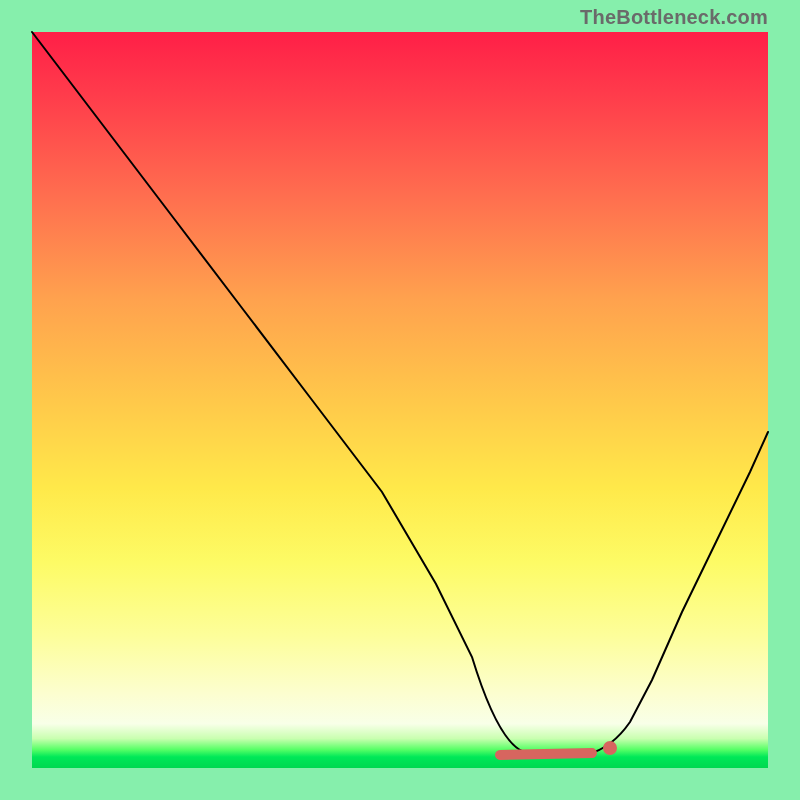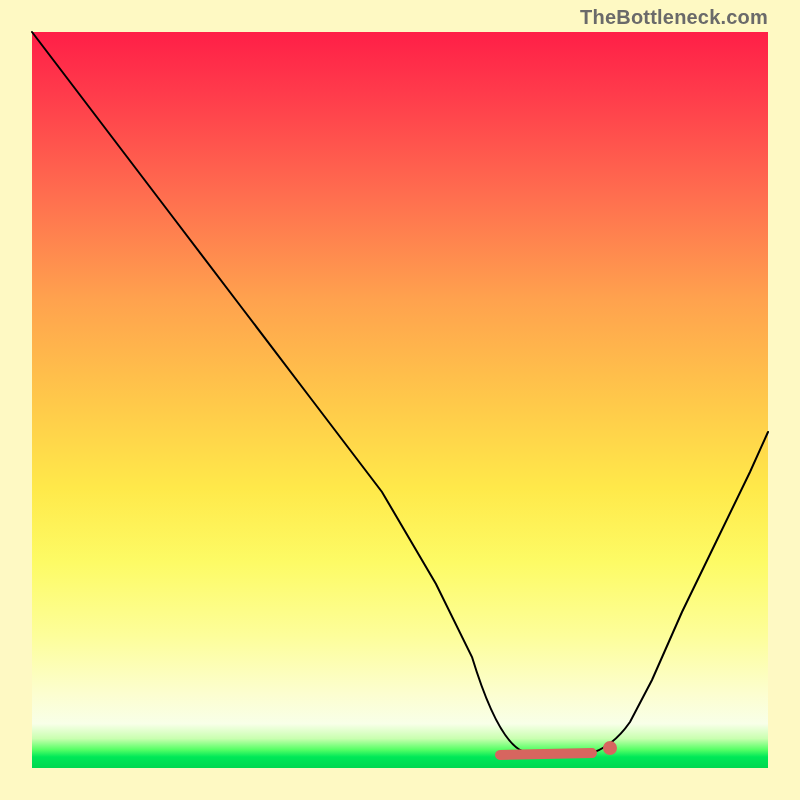--- a/index.html
+++ b/index.html
@@ -10,21 +10,21 @@
     background: #000;
     overflow: hidden;
     font-family: Arial, Helvetica, sans-serif;
   }
   .frame {
     position: absolute;
     left: 0;
     top: 0;
     width: 800px;
     height: 800px;
-    background: #fef9c3;
+    background: #86efac;
   }
   .plot {
     position: absolute;
     left: 32px;
     top: 32px;
     width: 736px;
     height: 736px;
     
     background: linear-gradient(
       to bottom,

